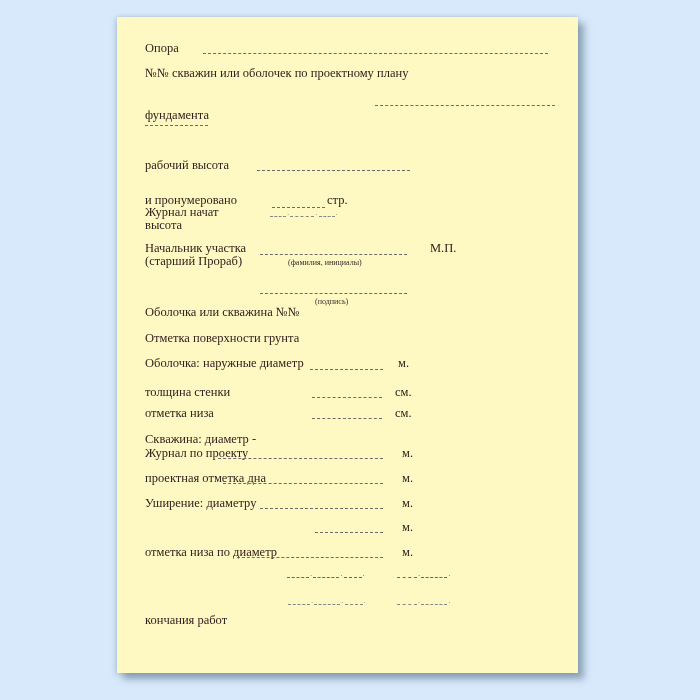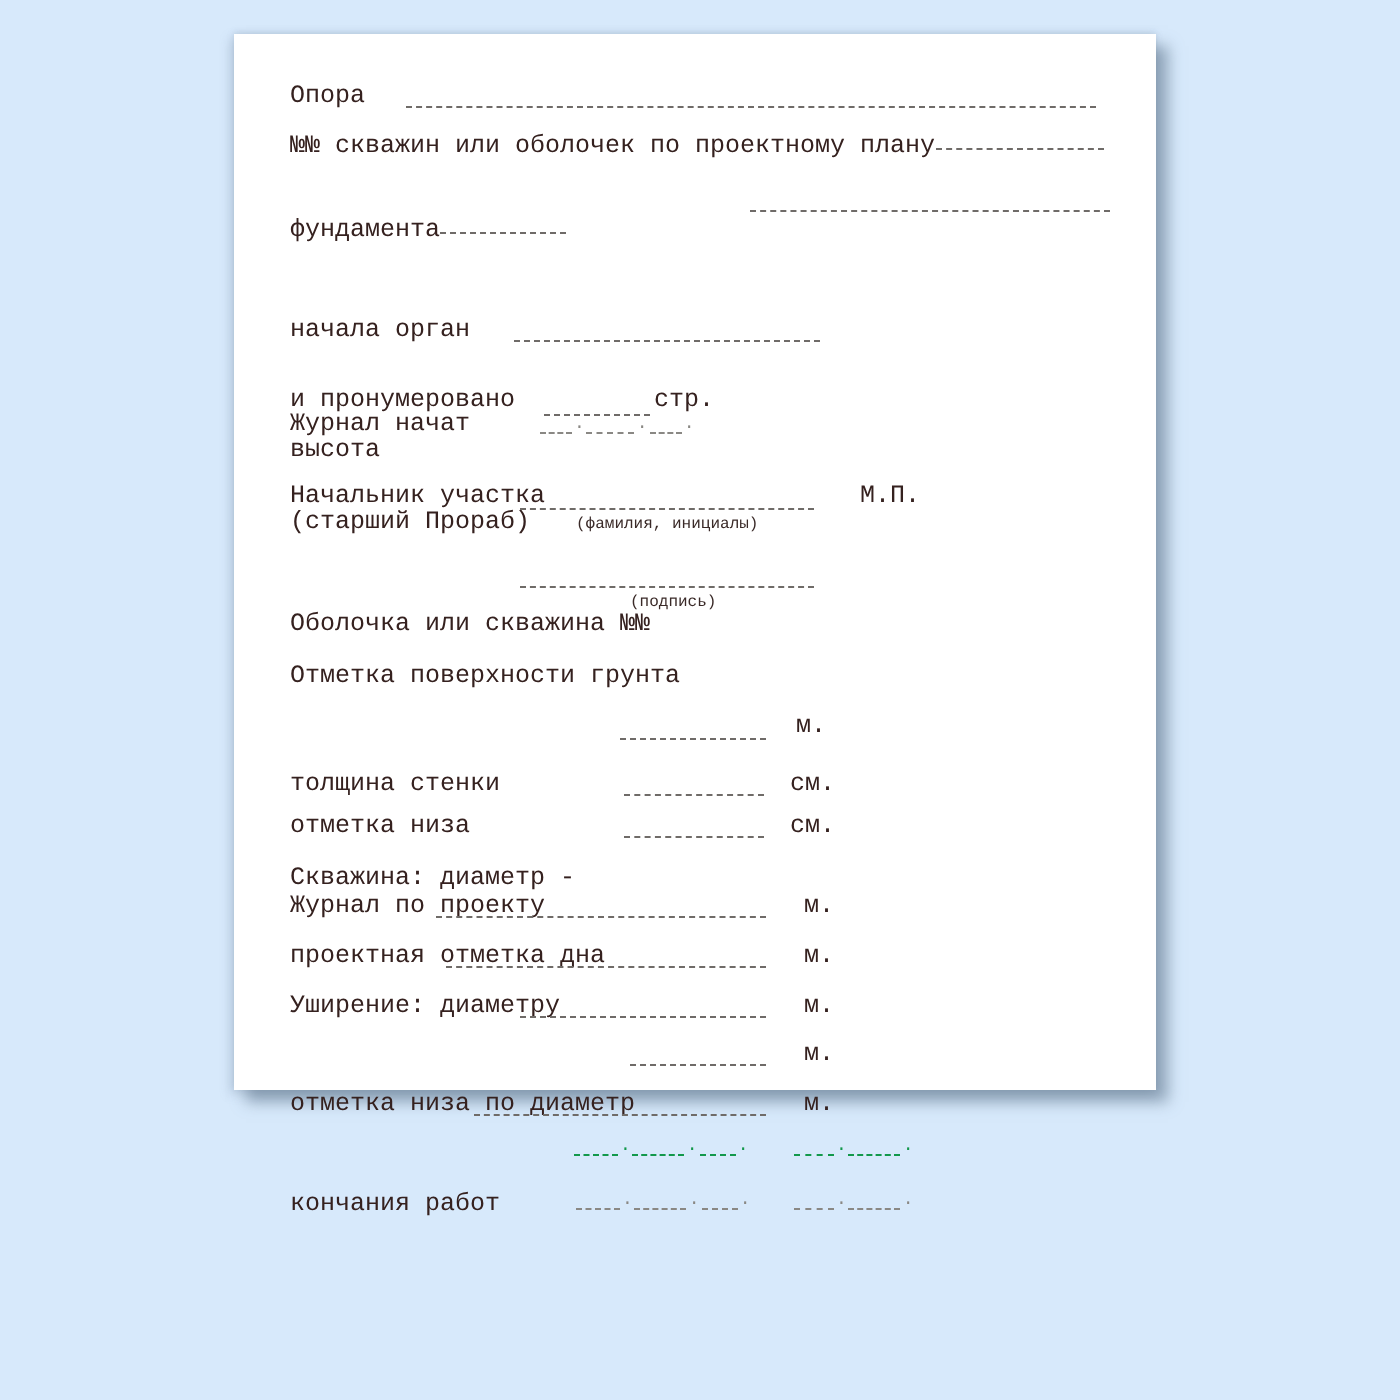--- a/index.html
+++ b/index.html
@@ -2,34 +2,33 @@
 <html><head>
 <meta charset="utf-8">
 <style>
   html,body { margin:0; padding:0; }
   body {
     width:700px; height:700px; position:relative; overflow:hidden;
     background:#d7e9fb;
     font-family:"Liberation Serif", serif;
   }
   .paper {
-    position:absolute; left:117px; top:17px; width:461px; height:528px;
-    background:#ffffff;
+    position:absolute; left:117px; top:17px; width:461px; height:656px;
+    background:#fef9c3;
     box-shadow: 6px 6px 7px rgba(100,122,145,0.62),
                 -2px 2px 5px rgba(120,140,165,0.28),
                 0 -1px 3px rgba(130,150,170,0.25);
-    font-family: Liberation Mono, monospace;
   }
   .t {
     position:absolute; font-size:12.5px; line-height:15px;
     color:#35211f; white-space:nowrap;
   }
   .sm { font-size:8px; line-height:9px; color:#3a2a28; }
   .hl { position:absolute; height:0; border-top:1px dashed #6f6b68; }
-  .row { position:absolute; display:flex; align-items:center; font-size:12.5px; line-height:15px; color:#35211f; white-space:nowrap; }
+  .row { position:absolute; display:flex; align-items:flex-start; font-size:12.5px; line-height:15px; color:#35211f; white-space:nowrap;flex-direction:column; }
   .fillin { border-bottom:1px dashed #6f6b68; height:2px; }
   .grow { flex:1 0 auto; }
   .dgrp { position:absolute; display:flex; align-items:flex-end; height:10px; }
   .d { border-bottom:1px dashed currentColor; height:6px; }
   .dot { font-size:9px; line-height:9px; margin:0 1px; }
   .green { color:#12984b; }
   .gray { color:#8a8884; }
 </style>
 </head>
 <body>
@@ -45,21 +44,21 @@
   </div>
 
   <span class="hl" style="left:258px; top:88px; width:180px"></span>
 
   <div class="row" style="left:28px; top:91px">
     <span>фундамента</span>
     <span class="fillin" style="width:63px"></span>
   </div>
 
 
-  <span class="t" style="left:28px; top:141px">начала орган</span>
+  <span class="t" style="left:28px; top:141px">рабочий высота</span>
   <span class="hl" style="left:140px; top:153px; width:153px"></span>
 
   <span class="t" style="left:28px; top:176px">и пронумеровано</span>
   <span class="hl" style="left:155px; top:190px; width:53px"></span>
   <span class="t" style="left:210px; top:176px">стр.</span>
 
   <span class="t" style="left:28px; top:188px">Журнал начат</span>
   <div class="dgrp gray" style="left:153px; top:190px">
     <span class="d" style="width:16px"></span>
       <span class="dot">.</span>
@@ -75,20 +74,21 @@
   <span class="t" style="left:313px; top:224px">М.П.</span>
   <span class="t" style="left:28px; top:237px">(старший Прораб)</span>
   <span class="t sm" style="left:171px; top:241px">(фамилия, инициалы)</span>
 
   <span class="hl" style="left:143px; top:276px; width:147px"></span>
   <span class="t sm" style="left:198px; top:280px">(подпись)</span>
 
   <span class="t" style="left:28px; top:288px">Оболочка или скважина №№</span>
   <span class="t" style="left:28px; top:314px">Отметка поверхности грунта</span>
 
+  <span class="t" style="left:28px; top:339px">Оболочка: наружные диаметр</span>
   <span class="hl" style="left:193px; top:352px; width:73px"></span>
   <span class="t" style="left:281px; top:339px">м.</span>
 
   <span class="t" style="left:28px; top:368px">толщина стенки</span>
   <span class="hl" style="left:195px; top:380px; width:70px"></span>
   <span class="t" style="left:278px; top:368px">см.</span>
 
   <span class="t" style="left:28px; top:389px">отметка низа</span>
   <span class="hl" style="left:195px; top:401px; width:70px"></span>
   <span class="t" style="left:278px; top:389px">см.</span>
@@ -121,21 +121,21 @@
       <span class="d" style="width:18px"></span>
       <span class="dot">.</span>
   </div>
   <div class="dgrp green" style="left:280px; top:551px">
     <span class="d" style="width:20px"></span>
       <span class="dot">.</span>
       <span class="d" style="width:26px"></span>
       <span class="dot">.</span>
   </div>
 
-  <span class="t" style="left:28px; top:578px">кончания работ</span>
+  <span class="t" style="left:28px; top:596px">кончания работ</span>
   <div class="dgrp gray" style="left:171px; top:578px">
     <span class="d" style="width:22px"></span>
       <span class="dot">.</span>
       <span class="d" style="width:26px"></span>
       <span class="dot">.</span>
       <span class="d" style="width:18px"></span>
       <span class="dot">.</span>
   </div>
   <div class="dgrp gray" style="left:280px; top:578px">
     <span class="d" style="width:20px"></span>

